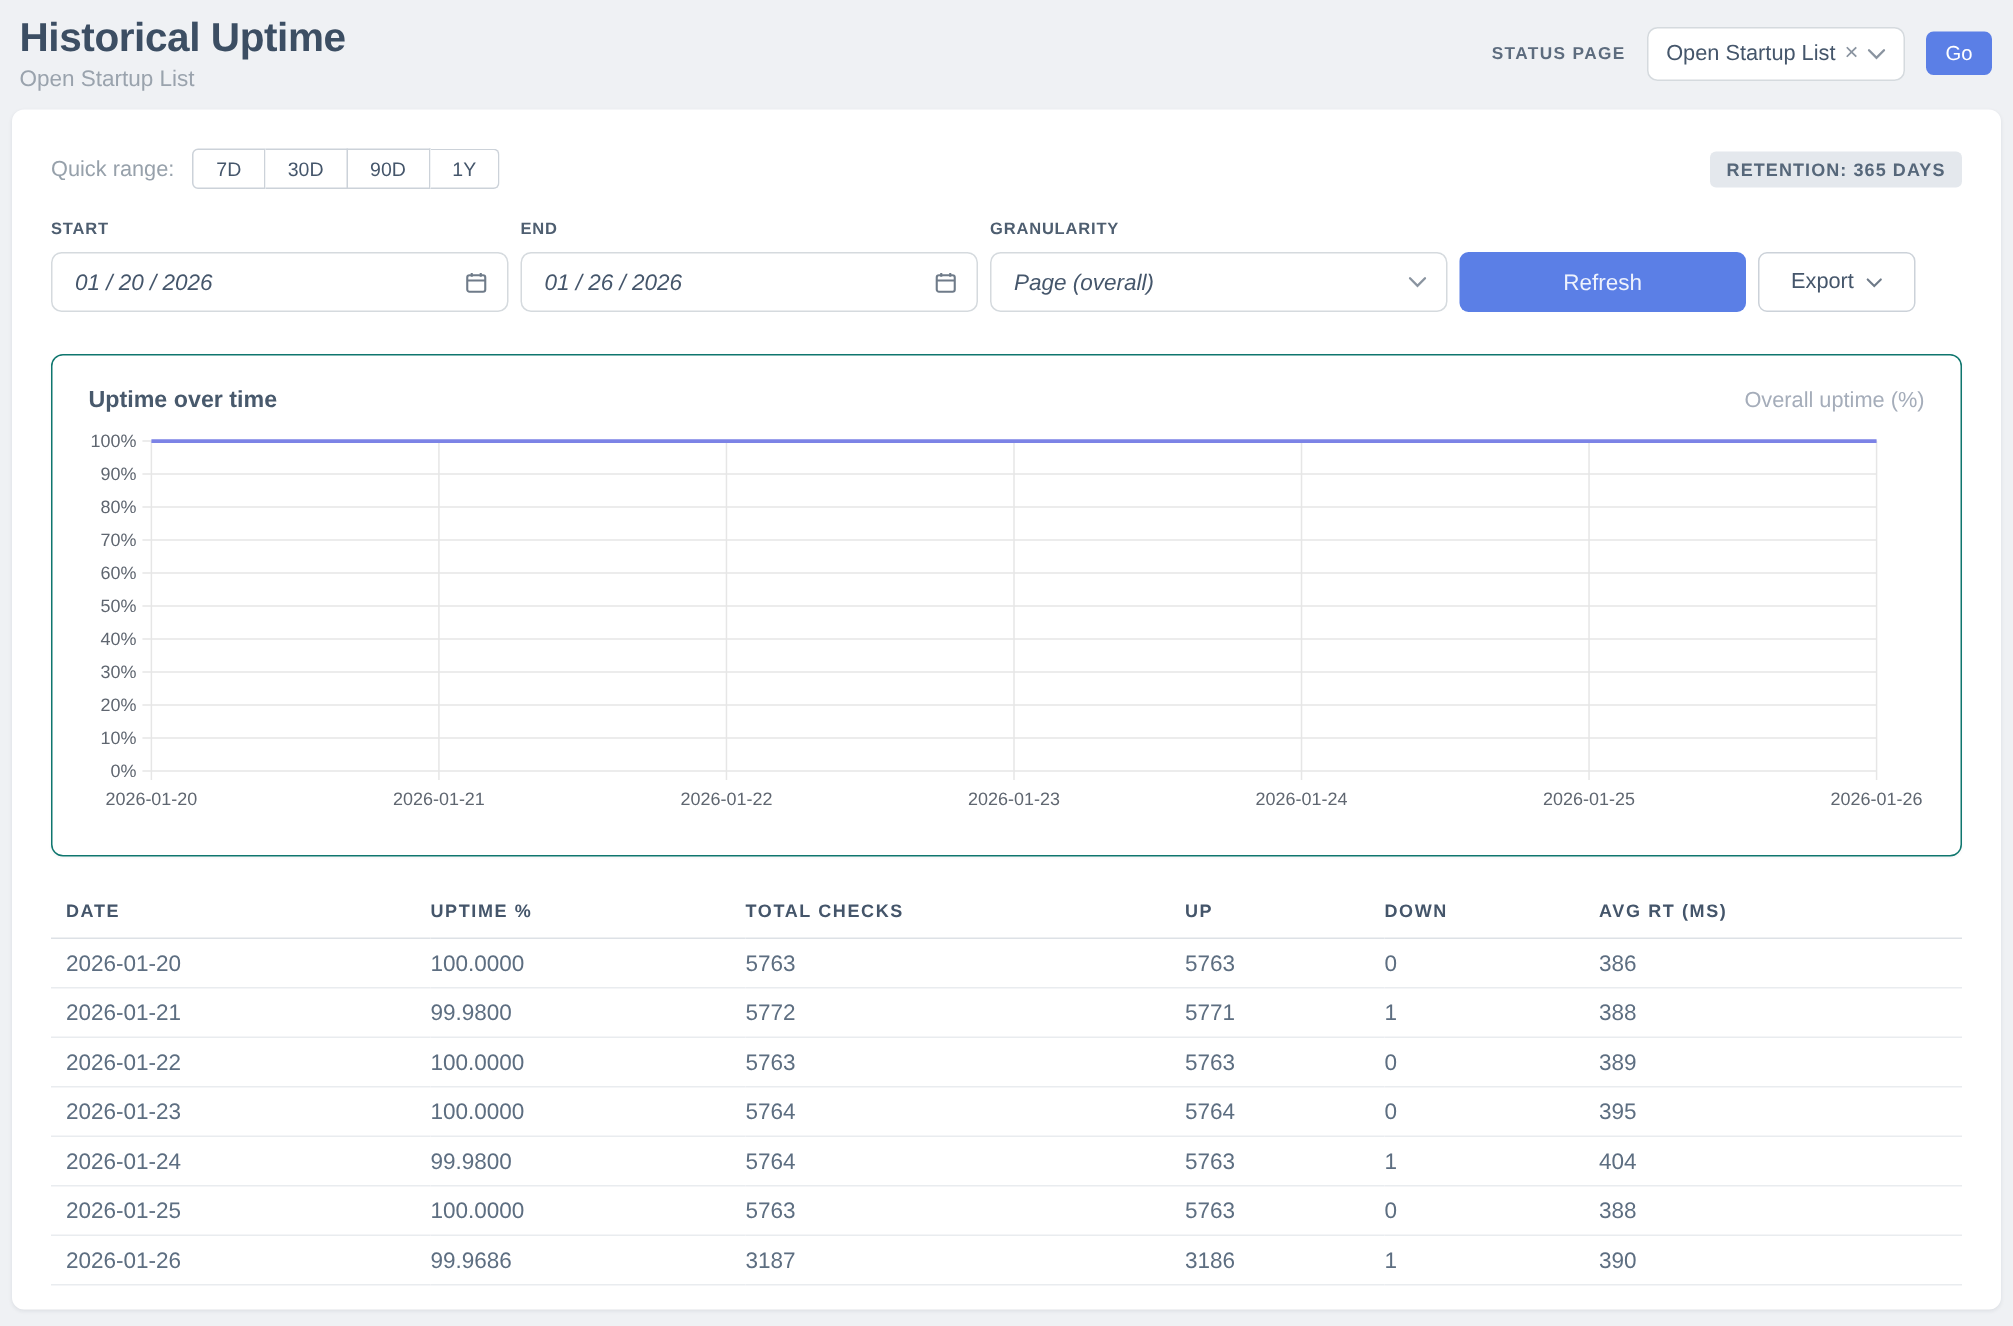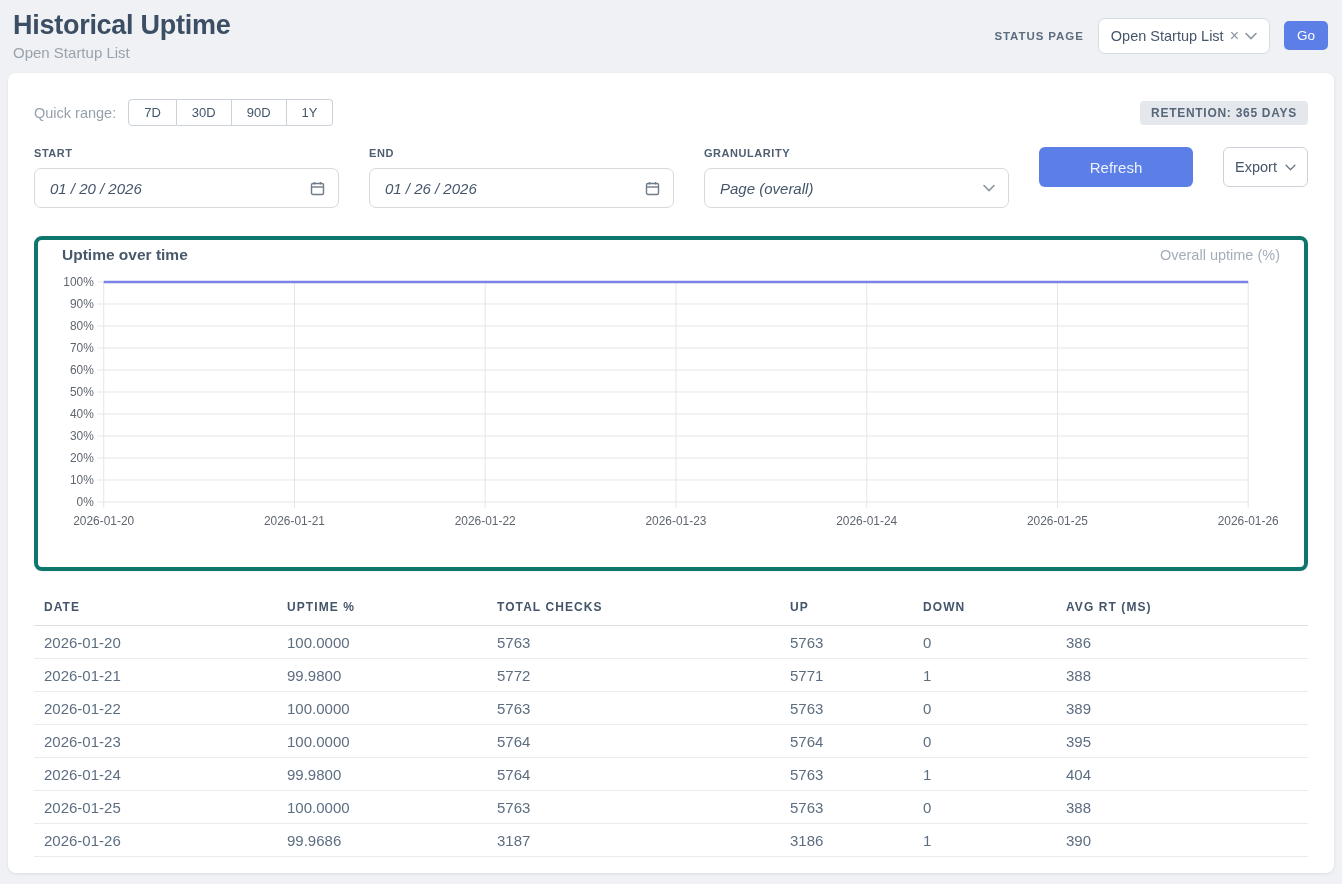--- a/index.html
+++ b/index.html
@@ -43,43 +43,43 @@
     background:#fff; border:1px solid #ccd2d9; border-left-width:0;
     height:27px; padding:0 15px; font-size:13px; color:#45566b; cursor:pointer;
   }
   .qr-btn:first-child { border-left-width:1px; border-radius:4px 0 0 4px; }
   .qr-btn:last-child { border-radius:0 4px 4px 0; }
   .retention-badge {
     background:#e4e8ed; color:#56677a; font-size:12px; font-weight:600;
     letter-spacing:0.06em; padding:5px 11px; border-radius:4px;
   }
   
-  .row2 { display:flex; align-items:flex-start; gap:30px; margin-top:21px; }
+  .row2 { display:flex; align-items:flex-end; gap:8px; margin-top:21px; }
   .field { display:flex; flex-direction:column; }
   .field-label { font-size:11px; font-weight:600; letter-spacing:0.05em; color:#4e5e70; margin-bottom:9px; }
   .input-box {
     width:305px; height:40px; border:1px solid #d5dade; border-radius:7px;
     display:flex; align-items:center; justify-content:space-between;
     padding:0 13px 0 15px; background:#fff; cursor:pointer;
   }
   .input-value { font-size:15px; color:#45566b;font-style:italic; }
   .refresh-button {
     background:#5b7fe6; color:#eef2fd; border:none; border-radius:6px;
     width:191px; height:40px; font-size:15px; cursor:pointer;
   }
   .export-button {
     background:#fff; color:#45566b; border:1px solid #ccd2d9; border-radius:6px;
     width:105px; height:40px; font-size:14.5px; cursor:pointer;
     display:flex; align-items:center; justify-content:center; gap:8px;
   }
   
   .chart-card {
-    margin-top:28px; border:4px solid #0f766e; border-radius:8px;
+    margin-top:28px; border:1px solid #0f766e; border-radius:8px;
     box-shadow:0 1px 2px rgba(20,30,50,0.05);
-    padding:6px 24px 20px; height:335px;
+    padding:21px 24px 20px; height:335px;
   }
   .chart-header { display:flex; justify-content:space-between; align-items:center; margin-bottom:12px; }
   .chart-title { font-size:15.5px; font-weight:700; color:#48596c; }
   .chart-legend { font-size:14.5px; color:#a5adba; }
   .chart-svg { width:100%; height:252px; display:block; }
   
   .uptime-table { width:100%; border-collapse:collapse; margin-top:23px; table-layout:fixed; }
   .uptime-table th {
     text-align:left; font-size:12px; font-weight:700; letter-spacing:0.09em;
     color:#44556a; padding:6px 0 11px; border-bottom:1px solid #dde1e6;

